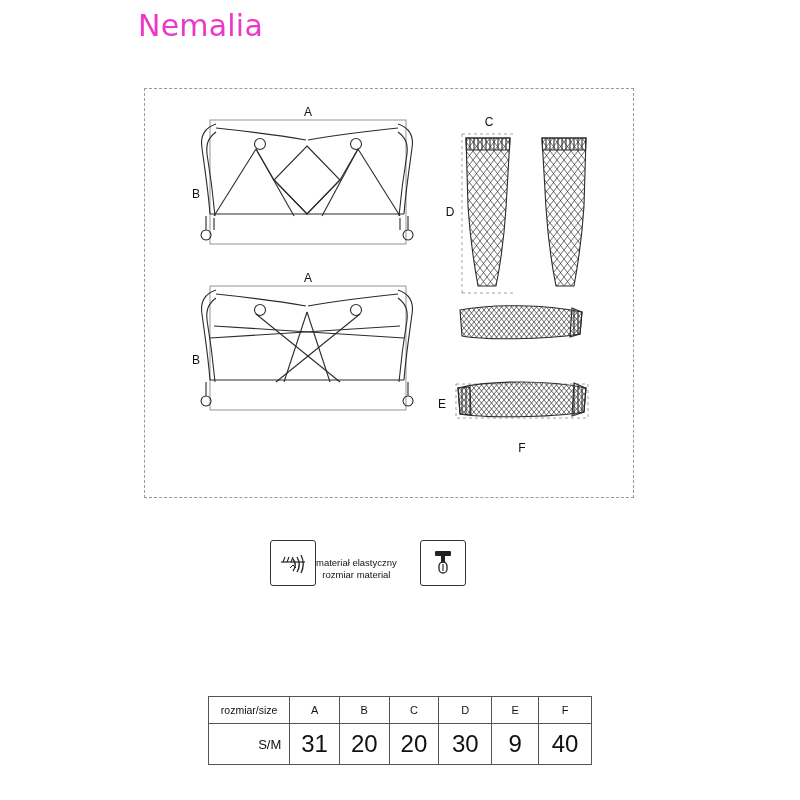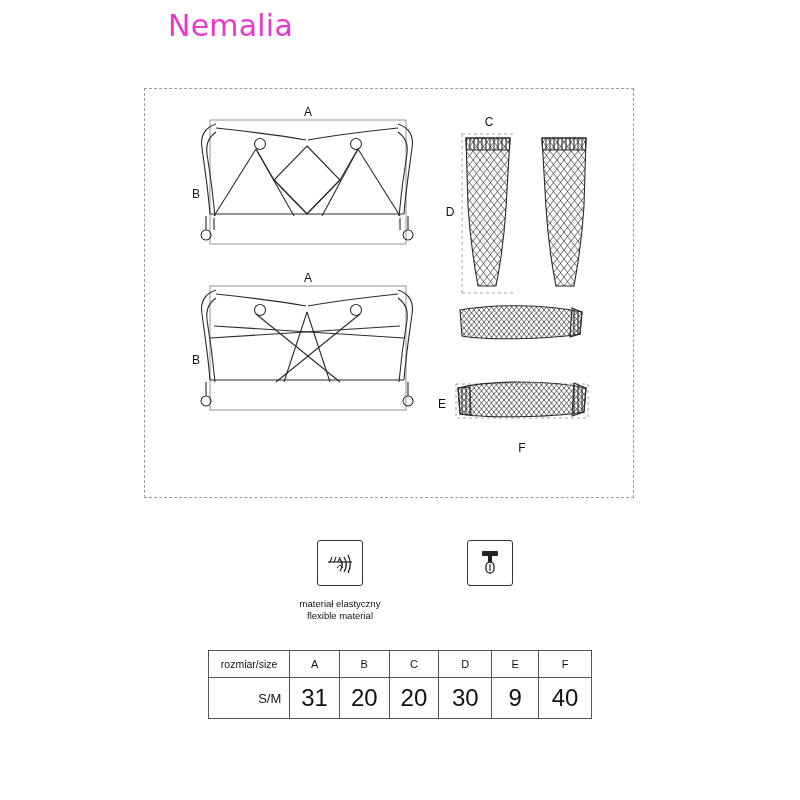--- a/index.html
+++ b/index.html
@@ -16,21 +16,21 @@
     overflow: hidden;
   }
   .page {
     position: relative;
     width: 800px;
     height: 800px;
   }
   
   .brand-title {
     position: absolute;
-    left: 168px;
+    left: 138px;
     top: 8px;
     font-size: 30px;
     color: #ec38c8;
     font-family: "DejaVu Sans", sans-serif;
     font-weight: 400;
     letter-spacing: 0.2px;
     text-align: right;
   }
   
   .diagram-frame {
@@ -51,21 +51,21 @@
   .features {
     position: absolute;
     left: 270px;
     top: 540px;
     width: 290px;
     display: flex;
     justify-content: space-between;
   }
   .feature {
     display: flex;
-    flex-direction: column;
+    flex-direction: row;
     align-items: center;
     width: 140px;
   }
   .feature-box {
     width: 46px;
     height: 46px;
     border: 1px solid #333;
     border-radius: 3px;
     display: flex;
     align-items: center;
@@ -78,21 +78,21 @@
     font-size: 9.5px;
     line-height: 12px;
     text-align: center;
     color: #111;
     font-family: "Liberation Sans", sans-serif;
   }
   
   .size-table {
     position: absolute;
     left: 208px;
-    top: 650px;
+    top: 696px;
     border-collapse: collapse;
     width: 384px;
   }
   .size-table td, .size-table th {
     border: 1px solid #555;
     text-align: center;
     font-weight: normal;
     font-family: "Liberation Sans", sans-serif;
   }
   .size-table .hdr-row td {
@@ -249,21 +249,21 @@
           <path d="M3 12 L27 12" stroke="#222" stroke-width="1.2" fill="none"></path>
           <path d="M5 12 l2 -5 M9 12 l2 -5 M13 12 l2 -5" stroke="#222" stroke-width="1.1" fill="none"></path>
           <path d="M15 21 C18 17 18 13 15 9" stroke="#222" stroke-width="1.3" fill="none"></path>
           <path d="M19 22 C22 17 22 12 19 7" stroke="#222" stroke-width="1.3" fill="none"></path>
           <path d="M23 23 C26 17 26 11 23 5" stroke="#222" stroke-width="1.3" fill="none"></path>
           <path d="M15 15 l-3 3 M15 15 l3 3" stroke="#222" stroke-width="1" fill="none"></path>
         </svg>
       </div>
       <div class="feature-caption">
         <div>materiał elastyczny</div>
-        <div>flexible material</div>
+        <div>rozmiar material</div>
       </div>
     </div>
 
     <div class="feature">
       <div class="feature-box">
         <svg width="26" height="30" viewBox="0 0 26 30">
           <rect x="5" y="3" width="16" height="5" rx="1" fill="#222"></rect>
           <rect x="11" y="8" width="4" height="6" fill="#222"></rect>
           <rect x="9" y="14" width="8" height="11" rx="4" fill="none" stroke="#222" stroke-width="1.3"></rect>
           <line x1="13" y1="16" x2="13" y2="23" stroke="#222" stroke-width="1.1"></line>

